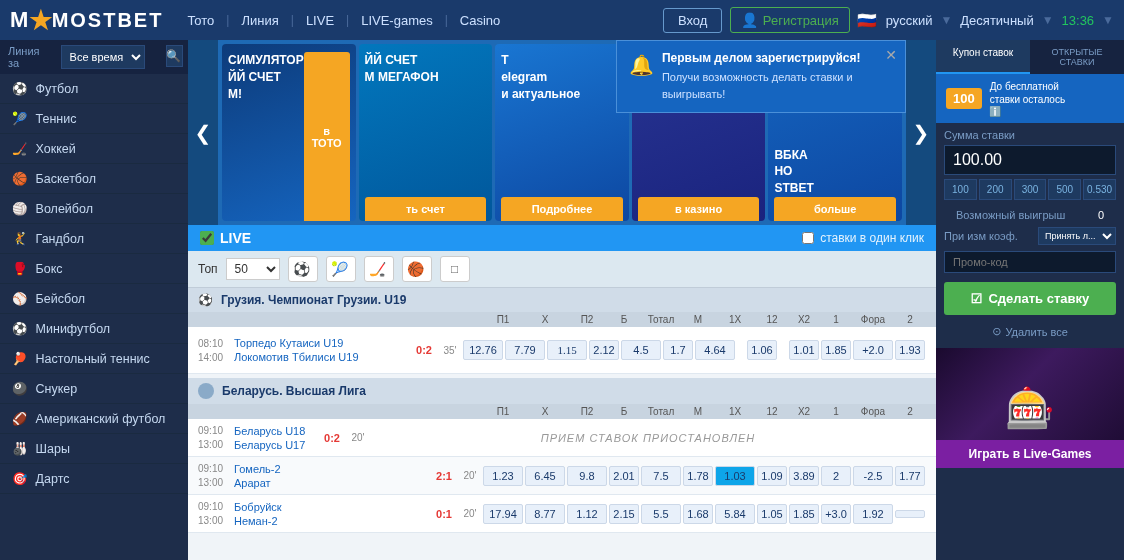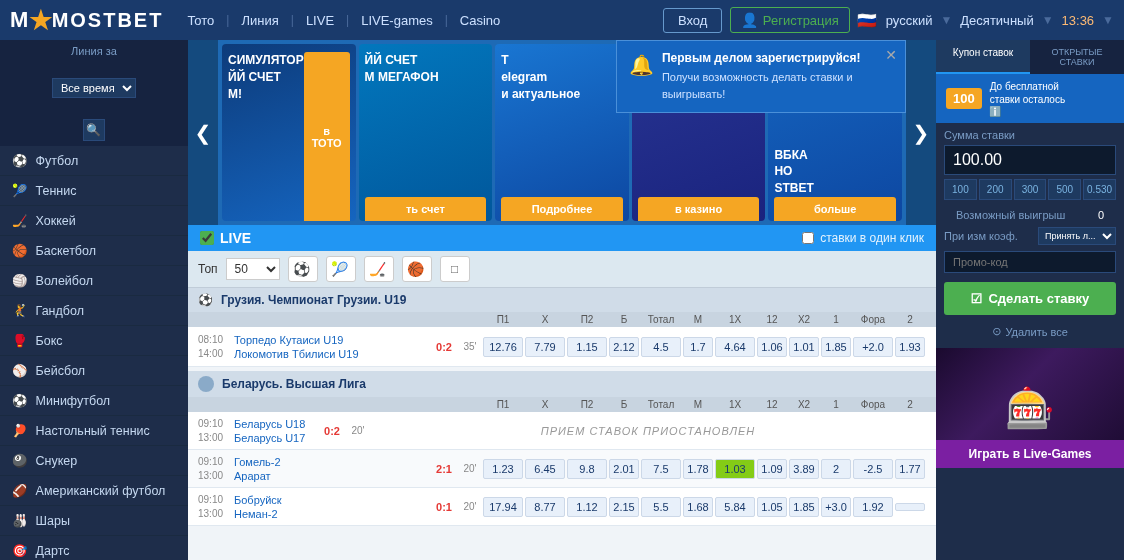--- a/index.html
+++ b/index.html
@@ -27,29 +27,29 @@
     <button style="background:transparent; border:1px solid #6699cc; color:#cce0ff; padding:4px 14px; border-radius:3px; cursor:pointer; font-size:13px;">Вход</button>
     <button style="background:transparent; border:1px solid #4caf50; color:#4caf50; padding:4px 10px; border-radius:3px; cursor:pointer; font-size:13px; display:flex; align-items:center; gap:4px;">
       <span style="font-size:14px;">👤</span>
       <span>Регистрация</span>
     </button>
     <span style="font-size:16px;">🇷🇺</span>
     <span style="color:#cce0ff; font-size:13px; cursor:pointer;">русский</span>
     <span style="color:#4a6a9b;">▼</span>
     <span style="color:#cce0ff; font-size:13px; cursor:pointer;">Десятичный</span>
     <span style="color:#4a6a9b;">▼</span>
-    <span style="color:#fdba74; font-size:13px;text-align:center;">13:36</span>
+    <span style="color:#22c55e; font-size:13px;text-align:center;">13:36</span>
     <span style="color:#4a6a9b;">▼</span>
   </div>
 </div>
 
 <div style="display:flex; height:520px;">
 
   <div style="width:188px; background:#1e2d4a; flex-shrink:0; overflow-y:auto;">
-    <div style="display:flex; align-items:center; padding:5px 8px; background:#162340; gap:21px;flex-direction:column;">
+    <div style="display:flex; padding:5px 8px; background:#162340; gap:21px;">
       <span style="color:#7a9cc5; font-size:11px;">Линия за</span>
       <select style="background:#1e3a60; border:1px solid #2a4a7a; color:white; font-size:11px; padding:2px 4px; flex:1;"><option>Все время</option></select>
       <div style="background:#1e3a60; border:1px solid #2a4a7a; color:white; width:22px; height:22px; cursor:pointer; display:flex; align-items:center; justify-content:center;">
         <span>🔍</span>
       </div>
     </div>
     
     <div style="display:flex; align-items:center; padding:7px 12px; color:#c5d8f0; cursor:pointer; border-bottom:1px solid #1a2a40; gap:8px; font-size:12.5px;">
       <span>⚽</span>
       <span>Футбол</span>
@@ -203,26 +203,26 @@
           </div>
           <div style="display:flex; gap:4px; align-items:center;">
             <span style="color:#888; font-size:10px; width:32px;">14:00</span>
             <a style="color:#1565c0; cursor:pointer; font-size:11px;">Локомотив Тбилиси U19</a>
           </div>
         </div>
         <div style="width:28px; text-align:center; color:#e53935; font-weight:bold; font-size:11px;">0:2</div>
         <div style="width:24px; text-align:center; color:#888; font-size:10px;">35'</div>
         <div style="width:40px; text-align:center; background:#e8f0fa; border:1px solid #ccd8e8; padding:3px 0; border-radius:2px; color:#1a3a6b; font-size:11px; margin:1px; cursor:pointer;">12.76</div>
         <div style="width:40px; text-align:center; background:#e8f0fa; border:1px solid #ccd8e8; padding:3px 0; border-radius:2px; color:#1a3a6b; font-size:11px; margin:1px; cursor:pointer;">7.79</div>
-        <div style="width:40px; text-align:center; background:#e8f0fa; border:1px solid #ccd8e8; padding:3px 0; border-radius:2px; color:#1a3a6b; font-size:11px; margin:1px; cursor:pointer;">1.15</div>
+        <div style="width:40px; text-align:center; background:#e8f0fa; border:1px solid #ccd8e8; padding:3px 0; border-radius:2px; color:#1a3a6b; font-size:11px; margin:1px; cursor:pointer;font-family:Liberation Serif, serif;">1.15</div>
         <div style="width:30px; text-align:center; background:#e8f0fa; border:1px solid #ccd8e8; padding:3px 0; border-radius:2px; color:#1a3a6b; font-size:11px; margin:1px; cursor:pointer;">2.12</div>
         <div style="width:40px; text-align:center; background:#e8f0fa; border:1px solid #ccd8e8; padding:3px 0; border-radius:2px; color:#1a3a6b; font-size:11px; margin:1px; cursor:pointer;">4.5</div>
         <div style="width:30px; text-align:center; background:#e8f0fa; border:1px solid #ccd8e8; padding:3px 0; border-radius:2px; color:#1a3a6b; font-size:11px; margin:1px; cursor:pointer;">1.7</div>
         <div style="width:40px; text-align:center; background:#e8f0fa; border:1px solid #ccd8e8; padding:3px 0; border-radius:2px; color:#1a3a6b; font-size:11px; margin:1px; cursor:pointer;">4.64</div>
-        <div style="width:30px; text-align:center; background:#e8f0fa; border:1px solid #ccd8e8; padding:3px 0; border-radius:2px; color:#1a3a6b; font-size:11px; margin:1px; cursor:pointer;">1.06</div>
+        <div style="width:30px; text-align:center; background:#e8f0fa; border:1px solid #ccd8e8; padding:3px 0; border-radius:2px; color:#1a3a6b; font-size:11px; margin:11px; cursor:pointer;">1.06</div>
         <div style="width:30px; text-align:center; background:#e8f0fa; border:1px solid #ccd8e8; padding:3px 0; border-radius:2px; color:#1a3a6b; font-size:11px; margin:1px; cursor:pointer;">1.01</div>
         <div style="width:30px; text-align:center; background:#e8f0fa; border:1px solid #ccd8e8; padding:3px 0; border-radius:2px; color:#1a3a6b; font-size:11px; margin:1px; cursor:pointer;">1.85</div>
         <div style="width:40px; text-align:center; background:#e8f0fa; border:1px solid #ccd8e8; padding:3px 0; border-radius:2px; color:#1a3a6b; font-size:11px; margin:1px; cursor:pointer;">+2.0</div>
         <div style="width:30px; text-align:center; background:#e8f0fa; border:1px solid #ccd8e8; padding:3px 0; border-radius:2px; color:#1a3a6b; font-size:11px; margin:1px; cursor:pointer;">1.93</div>
       </div>
     </div>
 
     <div style="margin-top:4px;">
       <div style="background:#d0dce8; padding:5px 10px; display:flex; align-items:center; gap:8px; font-size:12px; color:#1a3a6b; font-weight:bold;">
         <span style="width:16px; height:16px; background:#8aaac8; border-radius:50%; display:inline-block;"></span>
@@ -275,21 +275,21 @@
           </div>
         </div>
         <div style="width:28px; text-align:center; color:#e53935; font-weight:bold; font-size:11px;">2:1</div>
         <div style="width:24px; text-align:center; color:#888; font-size:10px;">20'</div>
         <div style="width:40px; text-align:center; background:#e8f0fa; border:1px solid #ccd8e8; padding:3px 0; border-radius:2px; color:#1a3a6b; font-size:11px; margin:1px; cursor:pointer;">1.23</div>
         <div style="width:40px; text-align:center; background:#e8f0fa; border:1px solid #ccd8e8; padding:3px 0; border-radius:2px; color:#1a3a6b; font-size:11px; margin:1px; cursor:pointer;">6.45</div>
         <div style="width:40px; text-align:center; background:#e8f0fa; border:1px solid #ccd8e8; padding:3px 0; border-radius:2px; color:#1a3a6b; font-size:11px; margin:1px; cursor:pointer;">9.8</div>
         <div style="width:30px; text-align:center; background:#e8f0fa; border:1px solid #ccd8e8; padding:3px 0; border-radius:2px; color:#1a3a6b; font-size:11px; margin:1px; cursor:pointer;">2.01</div>
         <div style="width:40px; text-align:center; background:#e8f0fa; border:1px solid #ccd8e8; padding:3px 0; border-radius:2px; color:#1a3a6b; font-size:11px; margin:1px; cursor:pointer;">7.5</div>
         <div style="width:30px; text-align:center; background:#e8f0fa; border:1px solid #ccd8e8; padding:3px 0; border-radius:2px; color:#1a3a6b; font-size:11px; margin:1px; cursor:pointer;">1.78</div>
-        <div style="width:40px; text-align:center; background:#84cc16; border:1px solid #ccd8e8; padding:3px 0; border-radius:2px; color:#1a3a6b; font-size:11px; margin:1px; cursor:pointer;">1.03</div>
+        <div style="width:40px; text-align:center; background:#0ea5e9; border:1px solid #ccd8e8; padding:3px 0; border-radius:2px; color:#1a3a6b; font-size:11px; margin:1px; cursor:pointer;">1.03</div>
         <div style="width:30px; text-align:center; background:#e8f0fa; border:1px solid #ccd8e8; padding:3px 0; border-radius:2px; color:#1a3a6b; font-size:11px; margin:1px; cursor:pointer;">1.09</div>
         <div style="width:30px; text-align:center; background:#e8f0fa; border:1px solid #ccd8e8; padding:3px 0; border-radius:2px; color:#1a3a6b; font-size:11px; margin:1px; cursor:pointer;">3.89</div>
         <div style="width:30px; text-align:center; background:#e8f0fa; border:1px solid #ccd8e8; padding:3px 0; border-radius:2px; color:#1a3a6b; font-size:11px; margin:1px; cursor:pointer;">2</div>
         <div style="width:40px; text-align:center; background:#e8f0fa; border:1px solid #ccd8e8; padding:3px 0; border-radius:2px; color:#1a3a6b; font-size:11px; margin:1px; cursor:pointer;">-2.5</div>
         <div style="width:30px; text-align:center; background:#e8f0fa; border:1px solid #ccd8e8; padding:3px 0; border-radius:2px; color:#1a3a6b; font-size:11px; margin:1px; cursor:pointer;">1.77</div>
       </div>
 
       <div style="background:white; display:flex; align-items:center; border-bottom:1px solid #e0e8f0; padding:2px 10px; font-size:11px; min-height:38px;">
         <div style="flex:1; min-width:120px;">
           <div style="display:flex; gap:4px; align-items:center; margin-bottom:2px;">

